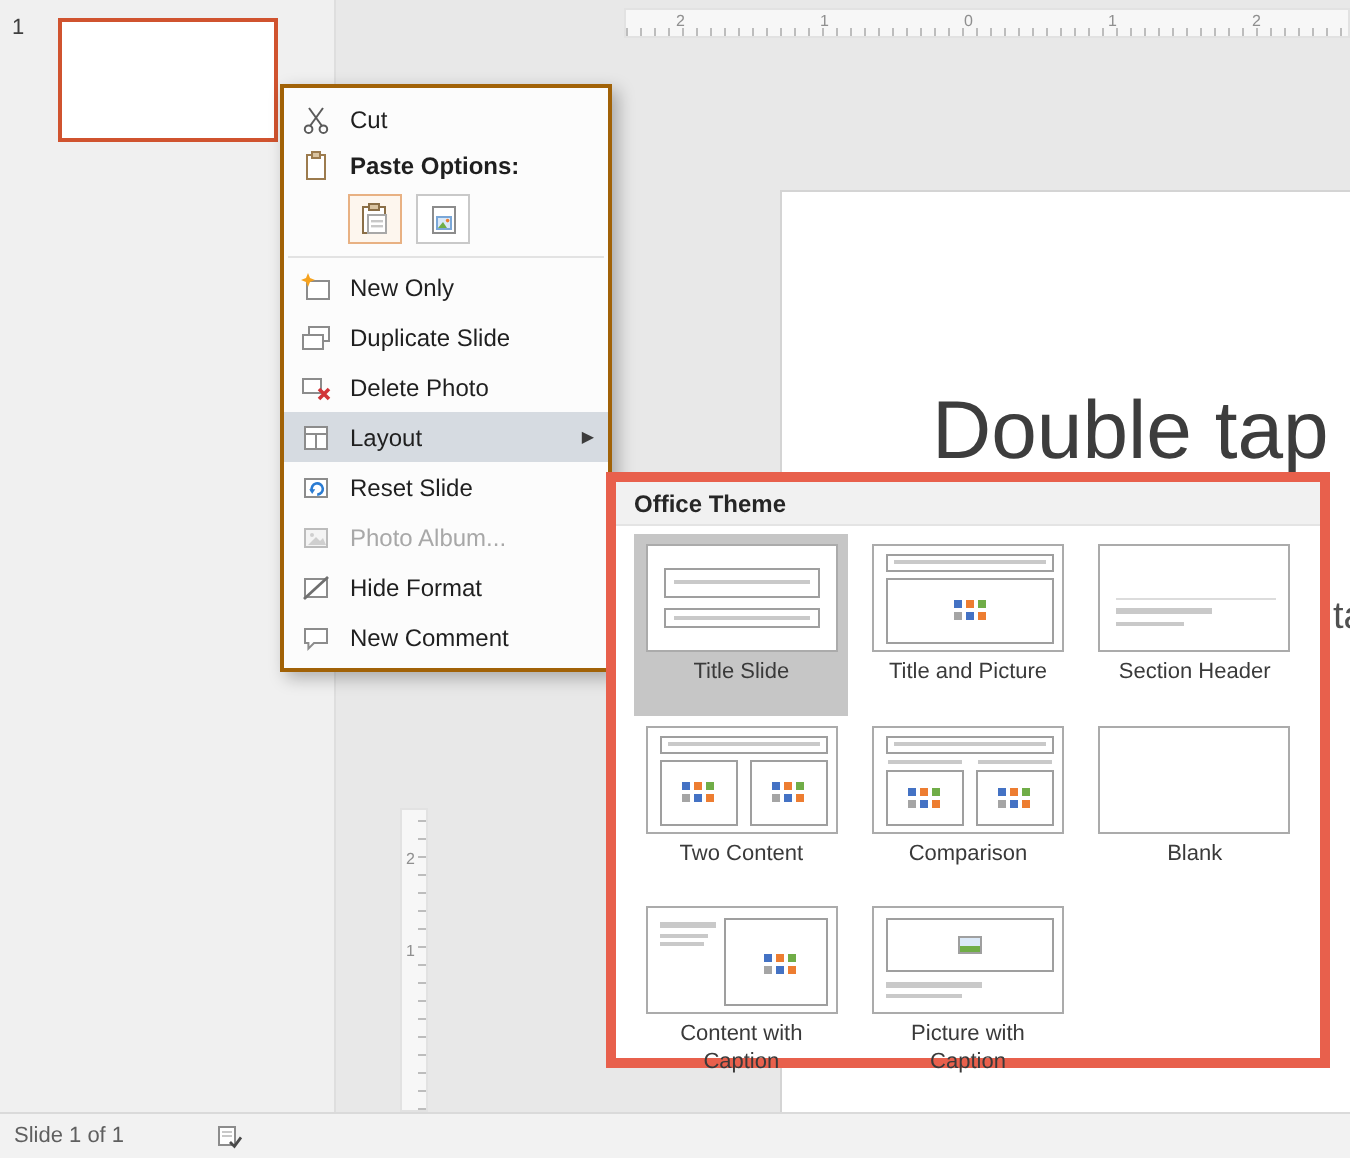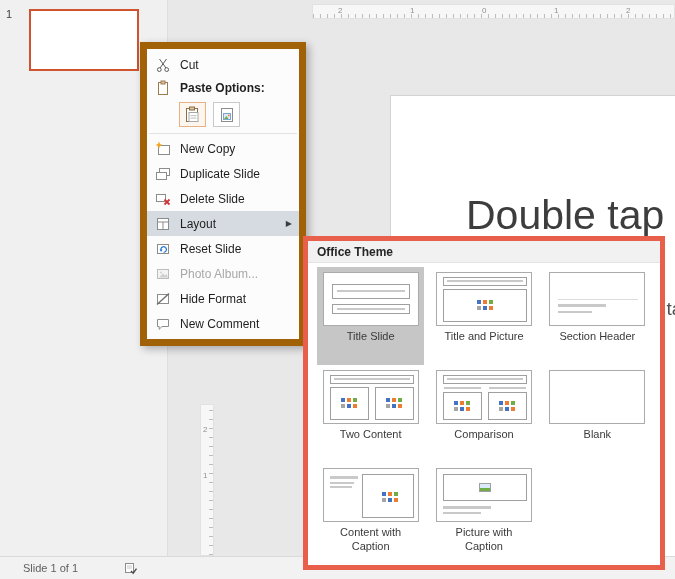--- a/index.html
+++ b/index.html
@@ -20,53 +20,53 @@
     background-image:repeating-linear-gradient(0deg,#bdbdbd 0 1px,transparent 1px 9px);
     background-size:4px 100%; background-repeat:no-repeat; background-position:100% 0; }
   .vruler span { position:absolute; left:2px; font-size:8px; color:#8f8f8f; }
 
   
   .slide { position:absolute; left:390px; top:95px; width:350px; height:461px; background:#ffffff; border-left:1px solid #d4d4d4; border-top:1px solid #d4d4d4; z-index:1; }
   .slide-title { position:absolute; left:466px; top:192px; font-size:41px; color:#3d3d3d; white-space:nowrap; z-index:2; }
   .slide-subtitle { position:absolute; left:601px; top:298px; font-size:19px; color:#505050; white-space:nowrap; z-index:2; }
 
   
-  .menu { position:absolute; left:140px; top:42px; width:166px; background:#fcfcfc; border:7px solid #a16207; box-shadow:3px 3px 8px rgba(0,0,0,.28); padding:3px 0; z-index:10; }
+  .menu { position:absolute; left:140px; top:42px; width:166px; background:#fcfcfc; border:2px solid #a16207; box-shadow:3px 3px 8px rgba(0,0,0,.28); padding:3px 0; z-index:10; }
   .mi { display:flex; align-items:center; height:25px; padding:0 7px 0 7px; font-size:12px; color:#1f1f1f; cursor:default; }
   .mi .ic16 { width:18px; height:16px; margin-right:8px; flex:none; display:flex; align-items:center; justify-content:center; }
   .mi.hl { background:#d6dbe1; }
   .mi.disabled { color:#a8a8a8;text-align:right; }
   .mi .lbl { white-space:nowrap; }
   .mi .arr { margin-left:auto; font-size:8px; color:#3c3c3c; }
   .mi.bold { height:21px; font-weight:bold; }
   .paste-row { height:33px; display:flex; align-items:center; padding-left:32px; gap:7px; }
   .pbtn { width:27px; height:25px; background:#fff; border:1px solid #c9c9c9; display:flex; align-items:center; justify-content:center; }
   .pbtn.first { border-color:#e8b183; background:#fdf6ee; }
   .msep { height:1px; background:#e3e3e3; margin:2px 2px; }
 
   
-  .anno { position:absolute; left:303px; top:236px; width:362px; height:334px; border:5px solid #e8604c; background:#0f172a; z-index:20; }
+  .anno { position:absolute; left:303px; top:236px; width:362px; height:298px; border:5px solid #e8604c; background:#0f172a; z-index:20; }
   .sub { width:100%; height:100%; display:flex; flex-direction:column; background:#fff; }
   .sub-header { height:22px; flex:none; background:#f1f1f1; border-bottom:1px solid #e4e4e4; font-size:12px; font-weight:bold; color:#262626; display:flex; align-items:center; padding-left:9px; }
   .gallery { flex:1; display:grid; grid-template-columns:repeat(3,1fr); grid-template-rows:repeat(3,1fr); padding:4px 6px; }
   .cell { display:flex; flex-direction:column; align-items:center; padding-top:5px; margin:0 3px; height:100%; }
   .cell.sel { background:#c6c6c6; }
   .clabel { font-size:11px; color:#3a3a3a; margin-top:4px; text-align:center; line-height:1.25; max-width:86px; }
   .mini { position:relative; width:96px; height:54px; background:#fff; border:1px solid #ababab; flex:none; }
   .ph { position:absolute; border:1px solid #9f9f9f; background:#fff; }
   .ln { position:absolute; height:3px; background:#c9c9c9; }
   .ln.thin { height:1px; background:#dcdcdc; }
   .ln.l2 { height:2px; }
   .cl { position:absolute; width:4px; height:4px; background:#4472c4;
         box-shadow:6px 0 0 #ed7d31, 12px 0 0 #70ad47, 0 6px 0 #a5a5a5, 6px 6px 0 #4472c4, 12px 6px 0 #ed7d31; }
   .pic { position:absolute; width:12px; height:9px; border:1px solid #9f9f9f; background:linear-gradient(to top,#70ad47 40%,#dbe9f8 40%); }
 
   
   .statusbar { position:absolute; left:0; top:556px; width:675px; height:23px; background:#f2f2f2; border-top:1px solid #dadada; z-index:5; display:flex; align-items:center; }
-  .status-text { font-size:11px; color:#5f5f5f; margin-left:23px; }
+  .status-text { font-size:11px; color:#5f5f5f; margin-left:7px; }
   .status-icon { margin-left:46px; display:flex; align-items:center; }
 </style>
 </head>
 <body>
 
 <div class="screen">
 
   <div class="thumb-panel">
     <div class="slide-num">1</div>
     <div class="thumb"></div>
@@ -135,41 +135,41 @@
 
     <div class="msep"></div>
 
     <div class="mi">
       <span class="ic16">
         <svg width="16" height="16" viewBox="0 0 16 16">
             <rect x="3.5" y="4.5" width="11" height="9" fill="#fff" stroke="#8c8c8c"></rect>
             <polygon points="4,0.5 5,3 7.5,4 5,5 4,7.5 3,5 0.5,4 3,3" fill="#f6a21d"></polygon>
           </svg>
       </span>
-      <span class="lbl">New Copy</span>
+      <span class="lbl">New Only</span>
     </div>
 
     <div class="mi">
       <span class="ic16">
         <svg width="16" height="16" viewBox="0 0 16 16">
             <rect x="4.5" y="2.5" width="10" height="7" fill="#fff" stroke="#8c8c8c"></rect>
             <rect x="1.5" y="6.5" width="10" height="7" fill="#fff" stroke="#8c8c8c"></rect>
           </svg>
       </span>
       <span class="lbl">Duplicate Slide</span>
     </div>
 
     <div class="mi">
       <span class="ic16">
         <svg width="16" height="16" viewBox="0 0 16 16">
             <rect x="1.5" y="3.5" width="9" height="7" fill="#fff" stroke="#8c8c8c"></rect>
             <path d="M9.5 8.5 L14.5 13.5 M14.5 8.5 L9.5 13.5" stroke="#d13438" stroke-width="1.8"></path>
           </svg>
       </span>
-      <span class="lbl">Delete Slide</span>
+      <span class="lbl">Delete Photo</span>
     </div>
 
 
     <div class="mi hl">
       <span class="ic16">
         <svg width="16" height="16" viewBox="0 0 16 16">
             <rect x="2.5" y="2.5" width="11" height="11" fill="#fff" stroke="#8c8c8c"></rect>
             <line x1="2.5" y1="6" x2="13.5" y2="6" stroke="#8c8c8c"></line>
             <line x1="8" y1="6" x2="8" y2="13.5" stroke="#8c8c8c"></line>
           </svg>

